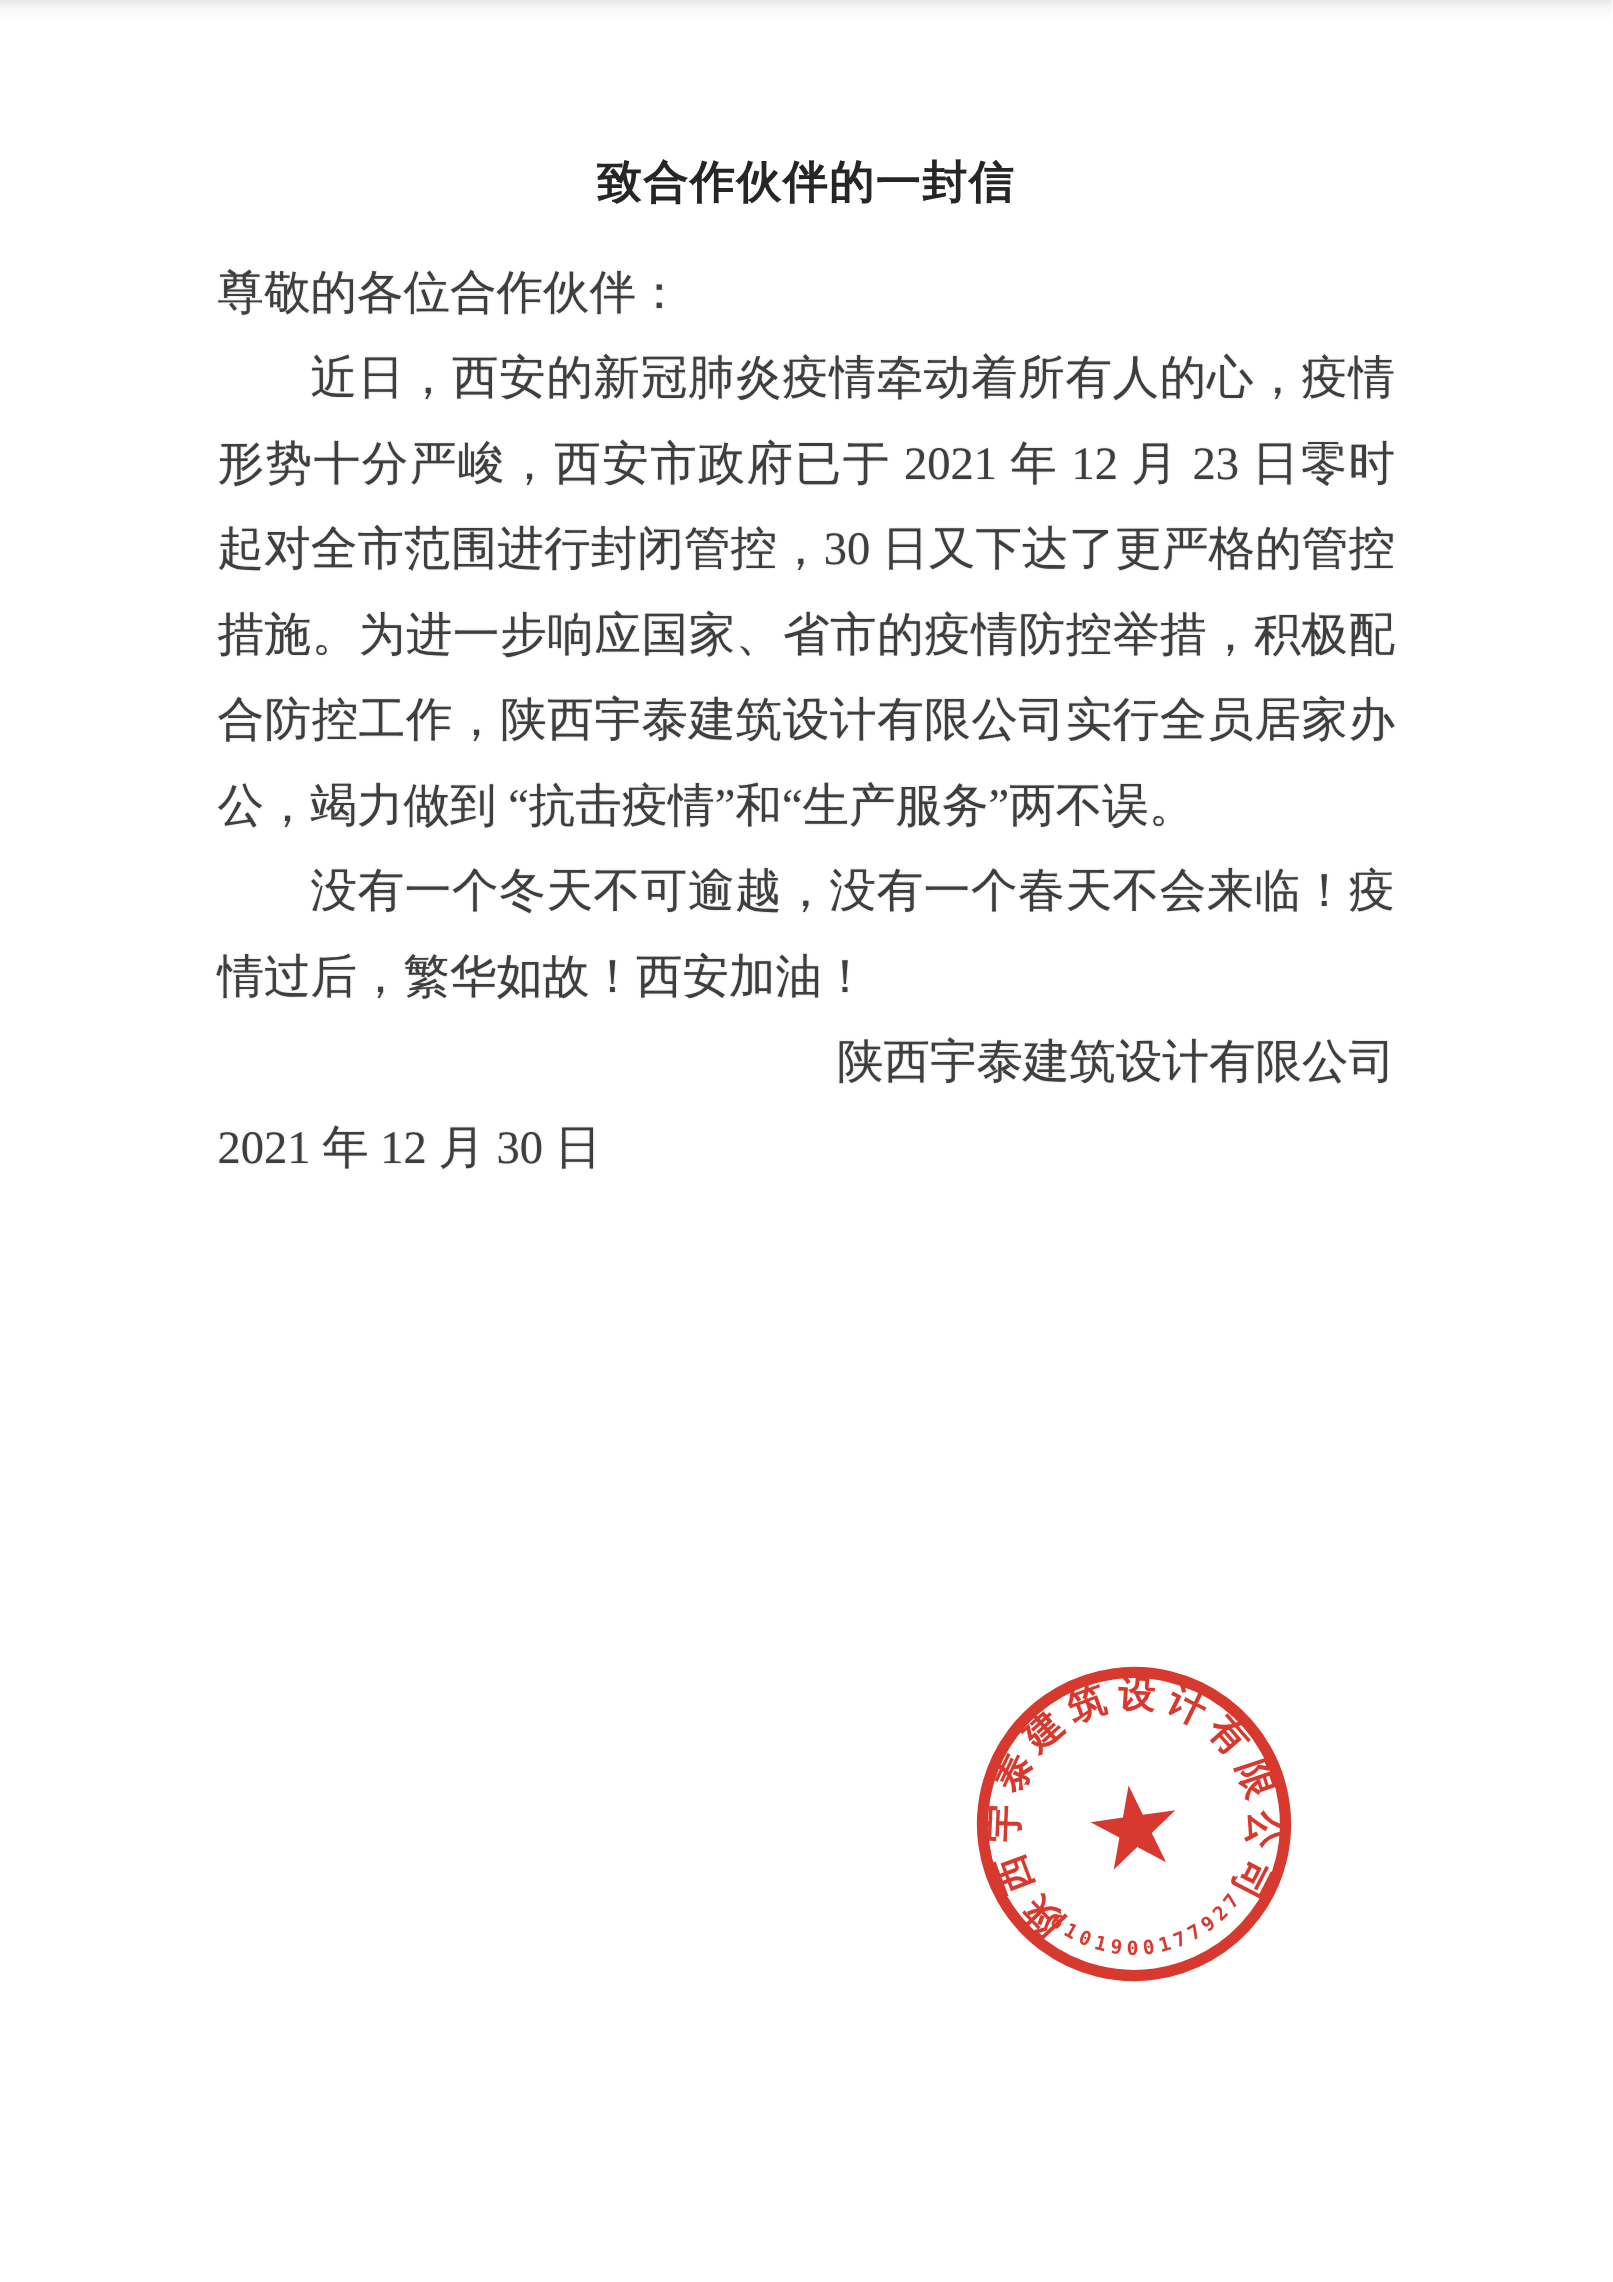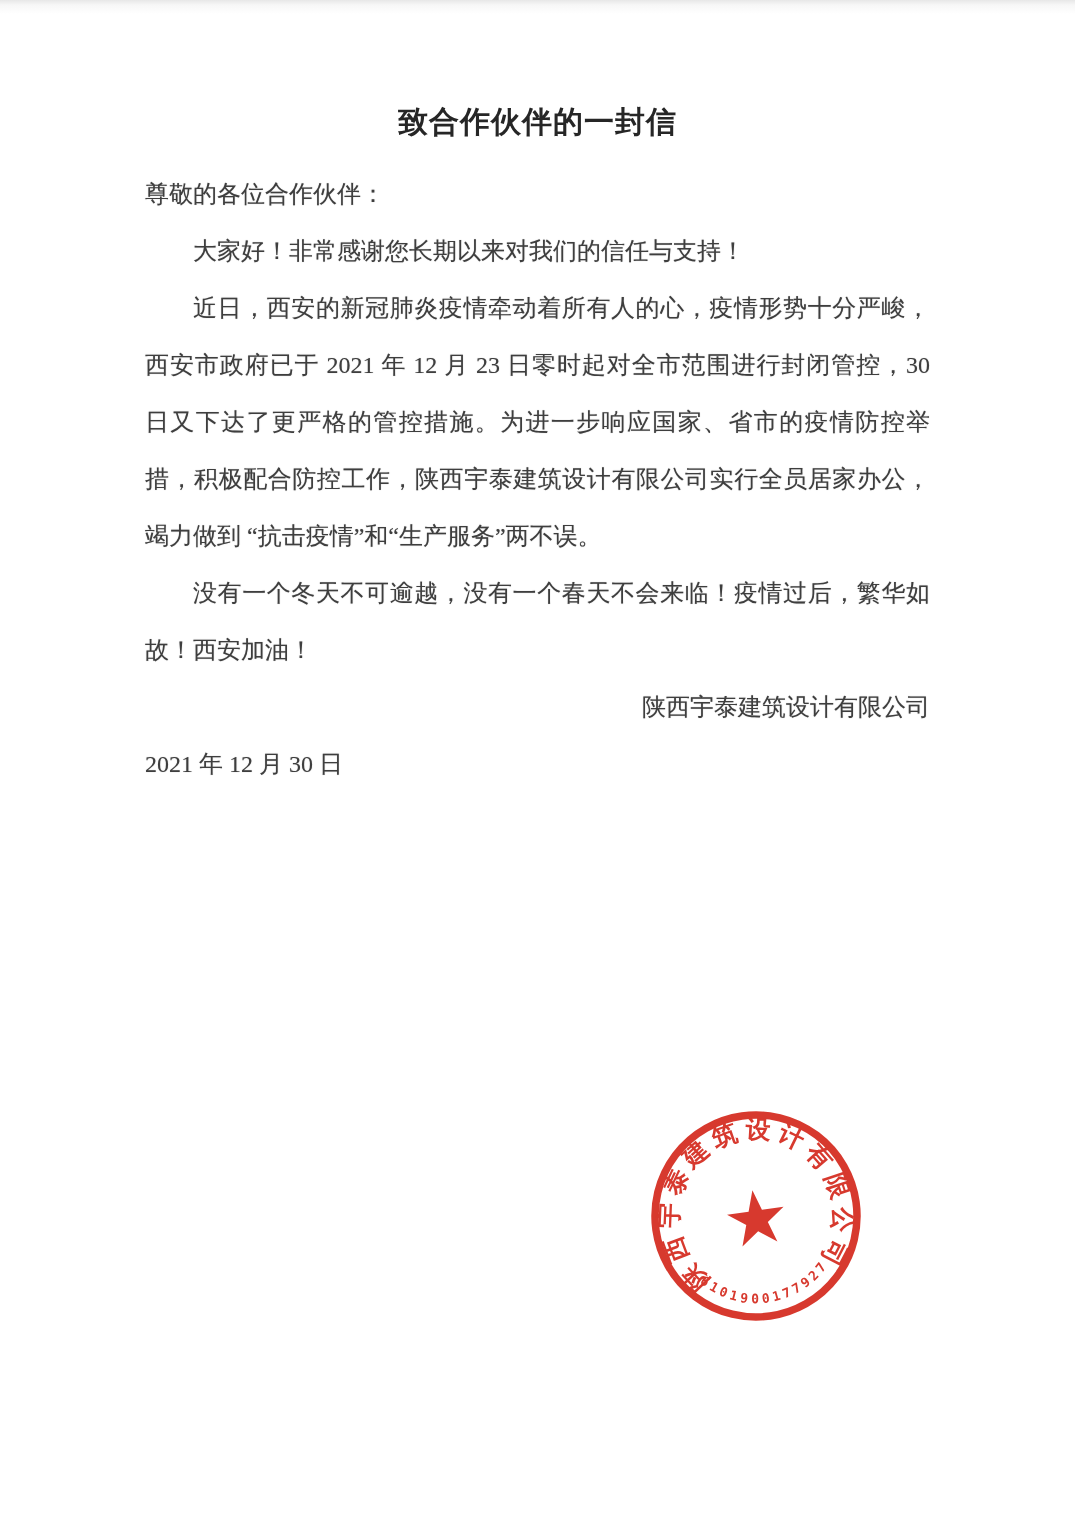--- a/index.html
+++ b/index.html
@@ -20,21 +20,21 @@
     margin:0 0 26px 0;
     text-align:center;
     font-family:"Liberation Sans","DejaVu Sans",sans-serif;
     font-weight:bold;
     font-size:30px; line-height:36px;
     color:#262626;
     letter-spacing:1px;
   }
   .line, .para {
     margin:0;
-    font-size:24px;
+    font-size:31px;
     line-height:57px;
     color:#3e3e3e;
     text-shadow:0 0 1px rgba(70,70,70,.45);
   }
   .para { text-indent:2em; text-align:justify; }
   .signature-line { text-align:right; }
   .date-line { text-align:left; padding-right:60px; }
   
   .seal {
     position:absolute; left:641px; top:1101px;
@@ -59,21 +59,20 @@
 <body>
 
 <div class="page">
   <div class="page-top-shade"></div>
 
   <div class="letter">
     <h1 class="letter-title">致合作伙伴的一封信</h1>
 
     <p class="line">尊敬的各位合作伙伴：</p>
 
-    <p class="para">大家好！非常感谢您长期以来对我们的信任与支持！</p>
     <p class="para">近日，西安的新冠肺炎疫情牵动着所有人的心，疫情形势十分严峻，西安市政府已于 2021 年 12 月 23 日零时起对全市范围进行封闭管控，30 日又下达了更严格的管控措施。为进一步响应国家、省市的疫情防控举措，积极配合防控工作，陕西宇泰建筑设计有限公司实行全员居家办公，竭力做到 “抗击疫情”和“生产服务”两不误。</p>
     <p class="para">没有一个冬天不可逾越，没有一个春天不会来临！疫情过后，繁华如故！西安加油！</p>
 
     <p class="line signature-line">陕西宇泰建筑设计有限公司</p>
     <p class="line date-line">2021 年 12 月 30 日</p>
   </div>
 
   <svg class="seal" viewBox="-115 -115 230 230" width="230" height="230" aria-hidden="true">
     <g transform="rotate(-8)">
       <circle r="101" class="seal-ring"></circle>

